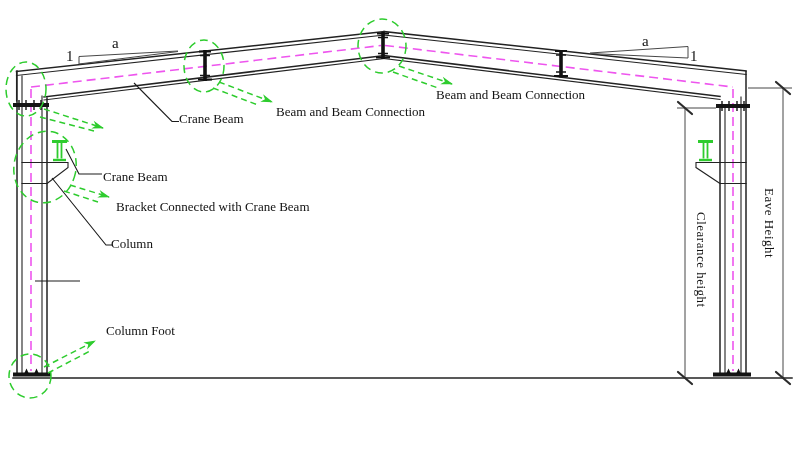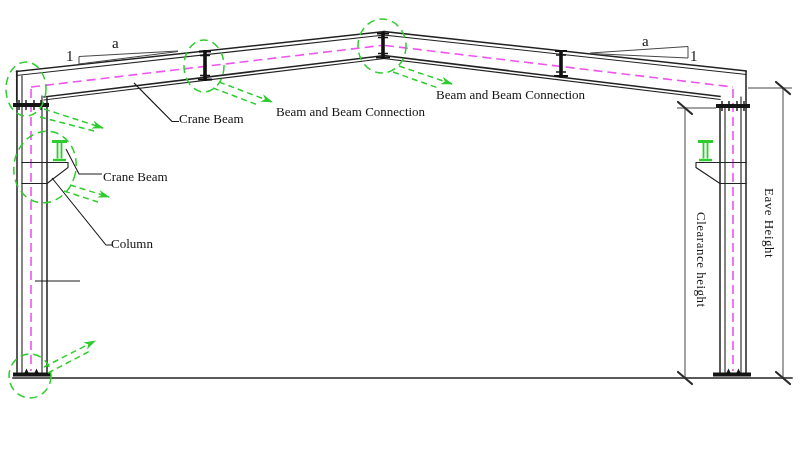--- a/index.html
+++ b/index.html
@@ -175,21 +175,23 @@
   </g>
   <g>
     <path class="dim" d="M590,53 L688,46.5 M590,53.5 L688,58 M688,46.5 V58"></path>
   </g>
 </svg>
 
 <div class="lbl" style="left:179px;top:112px">Crane Beam</div>
 <div class="lbl" style="left:276px;top:105px">Beam and Beam Connection</div>
 <div class="lbl" style="left:436px;top:88px">Beam and Beam Connection</div>
 <div class="lbl" style="left:103px;top:170px">Crane Beam</div>
+<div class="lbl" style="left:116px;top:200px">Bracket Connected with Crane Beam</div>
 <div class="lbl" style="left:111px;top:237px">Column</div>
+<div class="lbl" style="left:106px;top:324px">Column Foot</div>
 
 <div class="lbl sm" style="left:112px;top:35px">a</div>
 <div class="lbl sm" style="left:66px;top:48px">1</div>
 <div class="lbl sm" style="left:642px;top:33px">a</div>
 <div class="lbl sm" style="left:690px;top:48px">1</div>
 
 <div class="lbl vlbl" style="left:694px;top:212px">Clearance height</div>
 <div class="lbl vlbl" style="left:762px;top:188px">Eave Height</div>
 
 </div>

